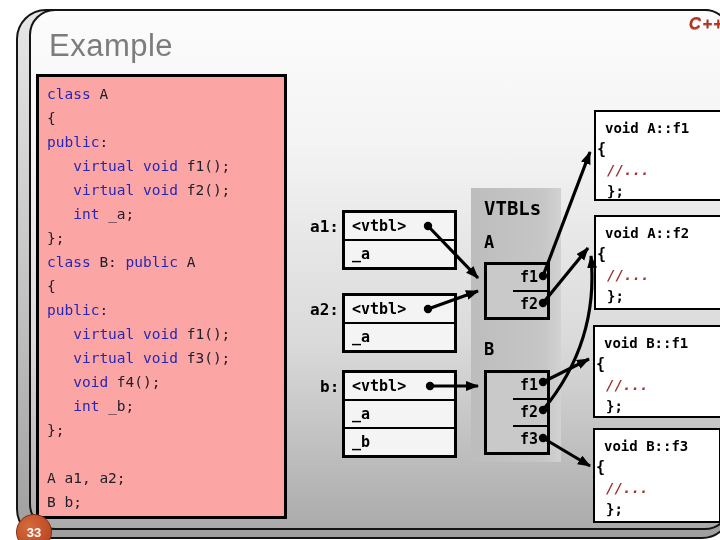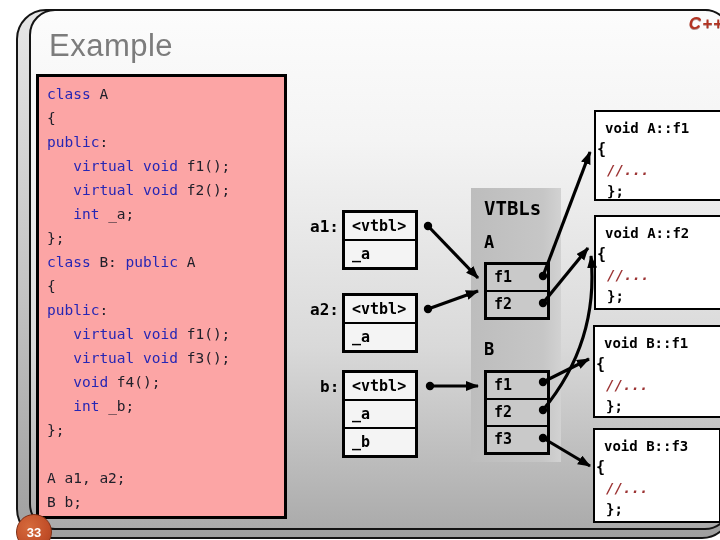--- a/index.html
+++ b/index.html
@@ -41,39 +41,40 @@
     white-space:pre;
   }
   .code-line .kw{color:#2626b4;}
   .code-line .pl{color:#20202a;}
   
   .obj-label,.vt-name,.vt-heading{
     position:absolute;font-family:"DejaVu Sans Mono", monospace;font-weight:bold;color:#000;
   }
   .obj-label{font-size:16px;}
   .obj-box{
-    position:absolute;width:76px;border:3px solid #000;box-sizing:border-box;
+    position:absolute;width:115px;border:3px solid #000;box-sizing:border-box;
     background:#f4f4f4;
   }
   .obj-row{
     height:26px;border-top:2px solid #000;
     font-family:"DejaVu Sans Mono", monospace;font-weight:bold;font-size:15px;
     color:#000;padding-left:7px;line-height:26px;white-space:pre;
   }
   .obj-row:first-child{border-top:none;}
   
   .vtbl-panel{
     position:absolute;left:455px;top:188px;width:90px;height:274px;
     background:linear-gradient(90deg,#bdbdbd 0%,#c6c6c6 80%,#d2d2d2 100%);
   }
   .vt-heading{font-size:19px;}
   .vt-name{font-size:17px;}
   .vt-table{
     position:absolute;width:66px;border:3px solid #000;box-sizing:border-box;
     background:#c9c9c9;
+    padding-left:26px;
   }
   .vt-row{
     height:25px;border-top:2px solid #000;
     font-family:"DejaVu Sans Mono", monospace;font-weight:bold;font-size:15px;
     color:#000;padding-left:7px;line-height:24px;
   }
   .vt-row:first-child{border-top:none;}
   
   .fn-box{
     position:absolute;background:#fff;border:2px solid #000;box-sizing:border-box;

